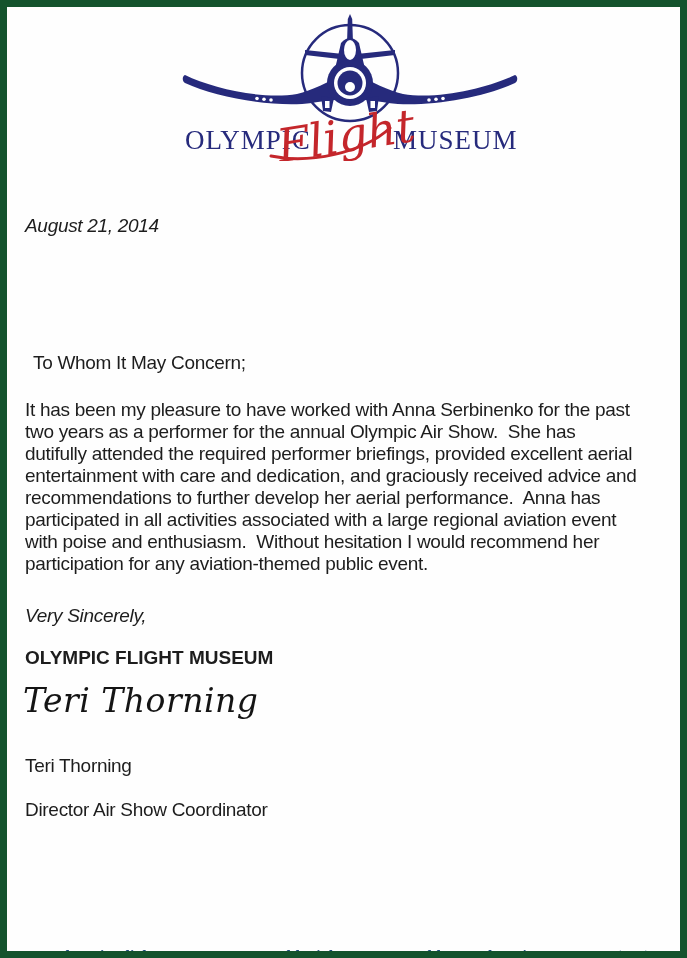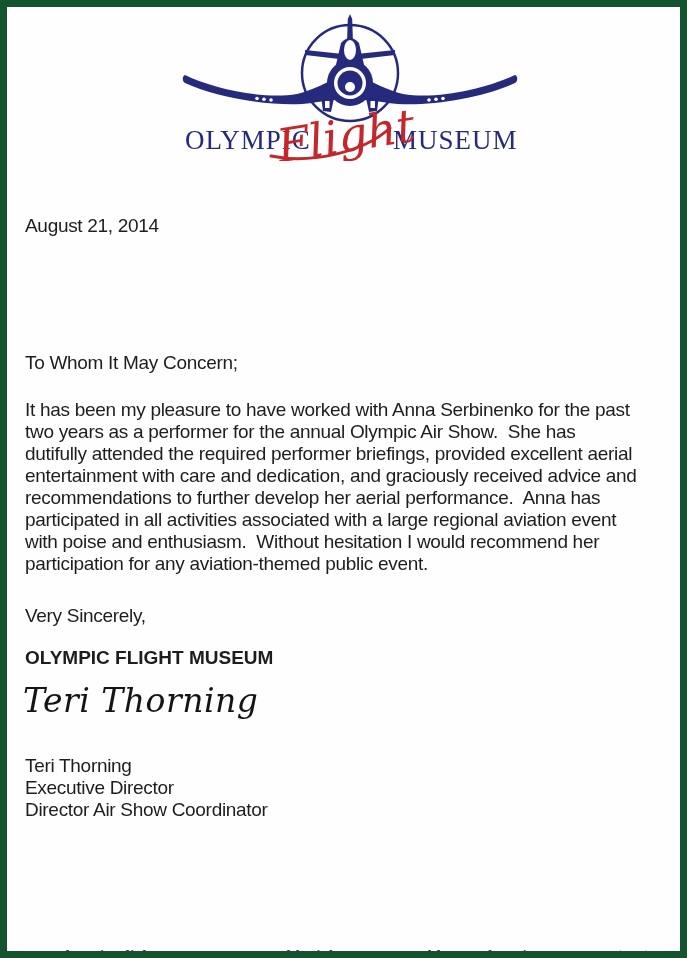--- a/index.html
+++ b/index.html
@@ -12,25 +12,25 @@
     overflow:hidden;
     font-family:"Liberation Sans",sans-serif;
     color:#1d1d1d;
   }
   .logo{position:absolute;left:170px;top:4px;}
   .txt{
     position:absolute;left:18px;
     font-size:19px;line-height:22px;letter-spacing:-0.3px;
     white-space:pre;
   }
-  .date{top:208px;}
+  .date{top:208px;font-style:italic;}
   .subject{top:300px;}
-  .salutation{top:345px;}
+  .salutation{top:345px;margin-left:8px;}
   .body{top:392px;}
-  .closing{top:598px;}
+  .closing{top:598px;font-style:italic;}
   .org-line{top:640px;font-weight:bold;letter-spacing:0px;}
   .sig-script{
     position:absolute;left:16px;top:674px;
     font-family:"DejaVu Serif",serif;font-style:italic;
     font-size:33px;letter-spacing:0.5px;color:#141414;white-space:pre;
   }
   .signer-name{top:748px;}
   .signer-title1{top:770px;}
   .signer-title2{top:792px;}
   .footer{
@@ -94,20 +94,19 @@
 dutifully attended the required performer briefings, provided excellent aerial
 entertainment with care and dedication, and graciously received advice and
 recommendations to further develop her aerial performance.  Anna has
 participated in all activities associated with a large regional aviation event
 with poise and enthusiasm.  Without hesitation I would recommend her
 participation for any aviation-themed public event.</div>
   <div class="txt closing">Very Sincerely,</div>
   <div class="txt org-line">OLYMPIC FLIGHT MUSEUM</div>
   <div class="sig-script">Teri Thorning</div>
   <div class="txt signer-name">Teri Thorning</div>
-  <div class="txt signer-title1">Executive Director</div>
   <div class="txt signer-title2">Director Air Show Coordinator</div>
 
   <div class="footer">
     <span>Olympic Flight Museum</span><span class="gap"></span><span>7637 Old Highway 99 SE, Bldg. A, Olympia, WA 98501 (360) 705-3925</span>
   </div>
 
 </div>
 
 </body></html>

